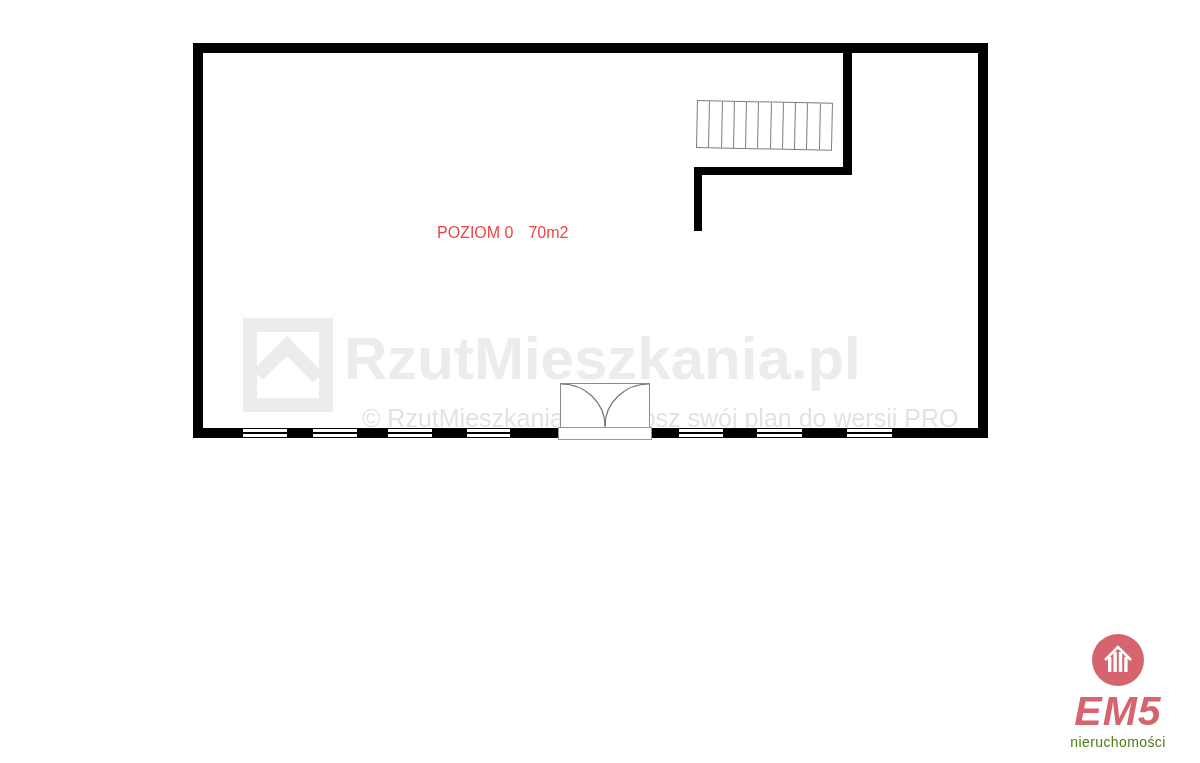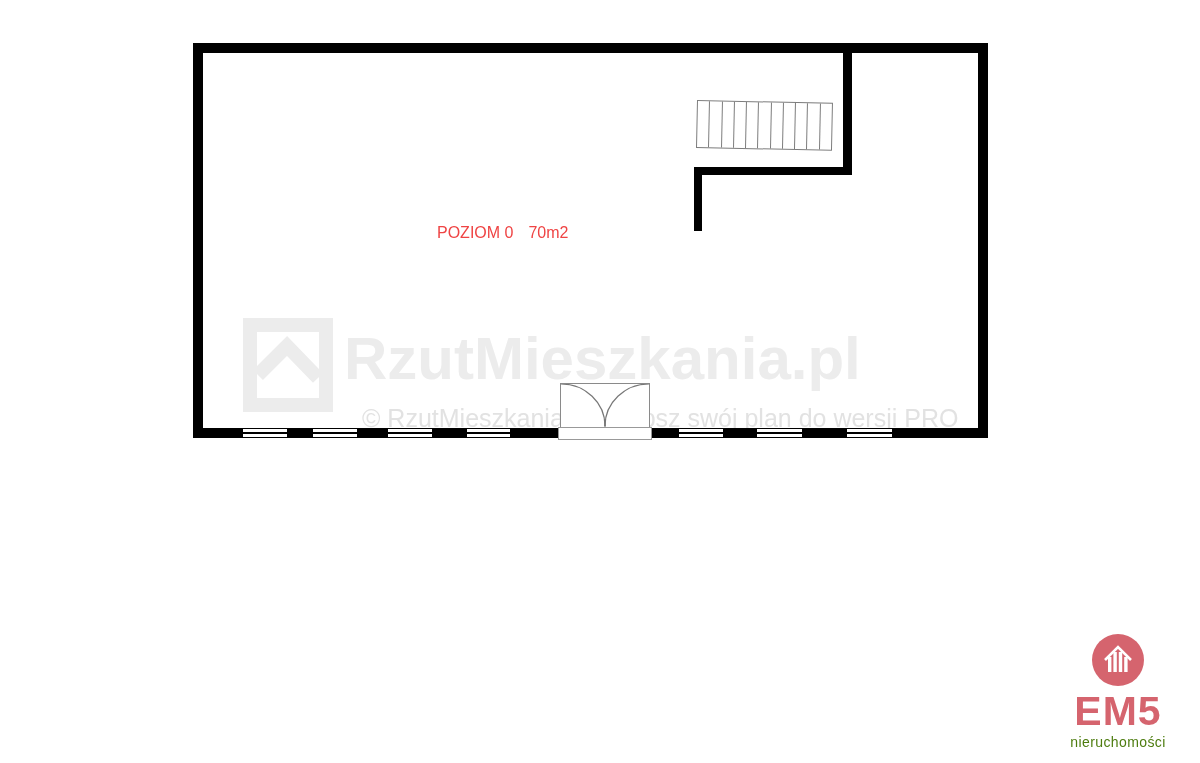--- a/index.html
+++ b/index.html
@@ -131,17 +131,17 @@
   <div class="abs em5">
     <div class="em5-circle" id="em5-circle" style="background: rgb(213, 100, 110);">
       <svg width="52" height="52" viewBox="0 0 52 52">
         <polyline points="13,26 26,13 39,26" fill="none" stroke="#ffffff" stroke-width="2.6"></polyline>
         <rect x="16" y="23" width="3.4" height="15" fill="#ffffff"></rect>
         <rect x="21.4" y="18" width="3.4" height="20" fill="#ffffff"></rect>
         <rect x="26.8" y="18" width="3.4" height="20" fill="#ffffff"></rect>
         <rect x="32.2" y="23" width="3.4" height="15" fill="#ffffff"></rect>
       </svg>
     </div>
-    <div class="em5-name" id="em5-name" style="color: rgb(213, 100, 110);">EM5</div>
+    <div class="em5-name" id="em5-name" style="color: rgb(213, 100, 110); font-style: italic;">EM5</div>
     <div class="em5-sub" id="em5-sub" style="color: #4d7c0f;">nieruchomości</div>
   </div>
 
 </div>
 
 </body></html>

